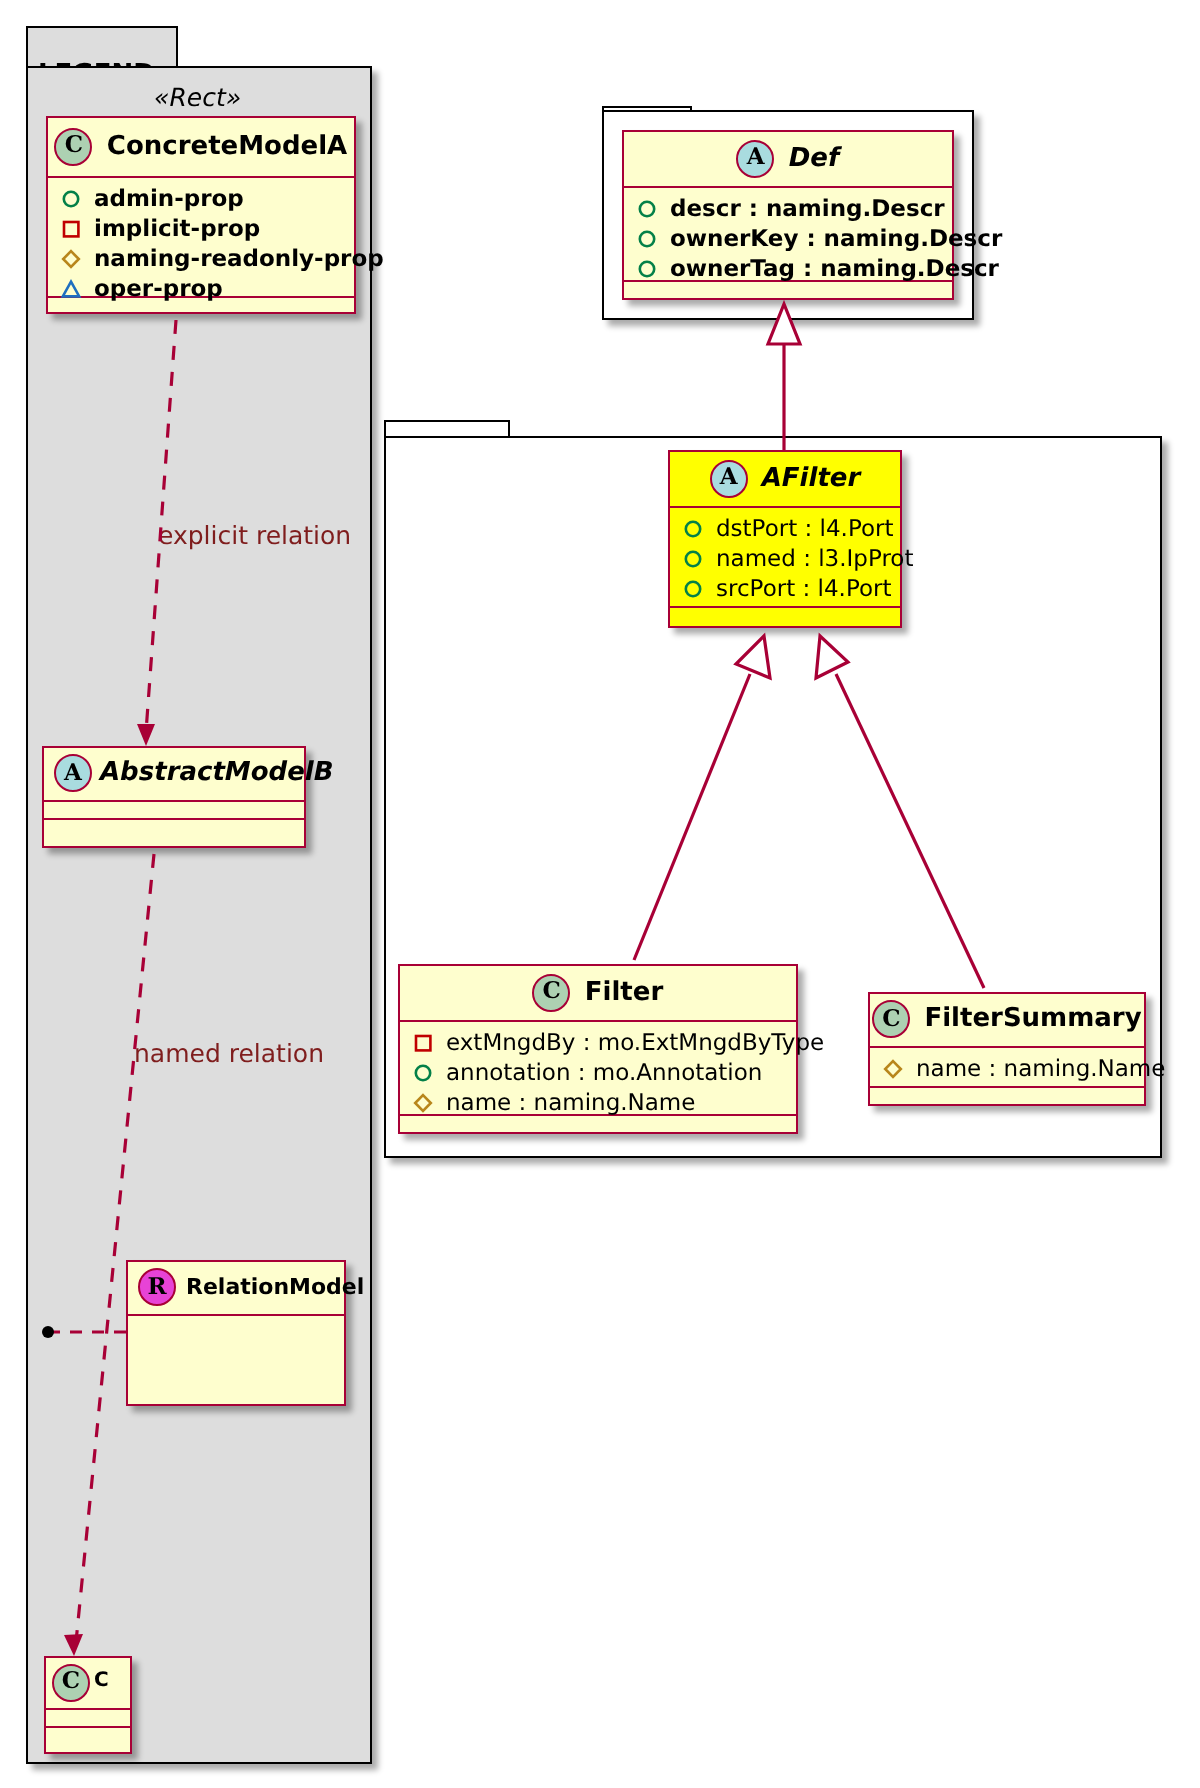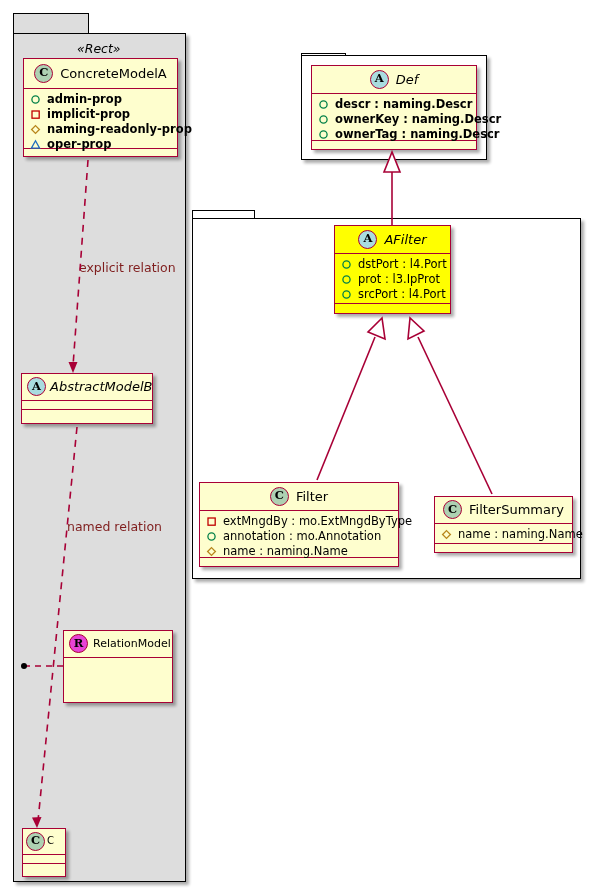--- a/index.html
+++ b/index.html
@@ -90,20 +90,21 @@
     padding: 4px 8px 5px 8px;
     border-bottom: 1.5px solid #A80036;
     box-sizing: border-box;
     white-space: nowrap;
   }
   .uclass .hdr.left { justify-content: flex-start; }
   .uclass .cname {
     font-size: 13px;
     color: #000000;
     line-height: 1;
+    font-weight: bold;
   }
   .uclass .cname.ital { font-style: italic; }
   .uclass .cname.small { font-size: 11px; }
 
   .circ {
     width: 17px;
     height: 17px;
     border-radius: 50%;
     display: inline-flex;
     align-items: center;
@@ -310,21 +311,21 @@
             </svg>
         </span>
         <span>dstPort : l4.Port</span>
       </div>
       <div class="attr-row">
         <span class="vis">
           <svg width="11" height="11">
               <circle cx="5.5" cy="5.5" r="3.6" fill="none" stroke="#038048" stroke-width="1.3"></circle>
             </svg>
         </span>
-        <span>prot : l3.IpProt</span>
+        <span>named : l3.IpProt</span>
       </div>
       <div class="attr-row">
         <span class="vis">
           <svg width="11" height="11">
               <circle cx="5.5" cy="5.5" r="3.6" fill="none" stroke="#038048" stroke-width="1.3"></circle>
             </svg>
         </span>
         <span>srcPort : l4.Port</span>
       </div>
     </div>

